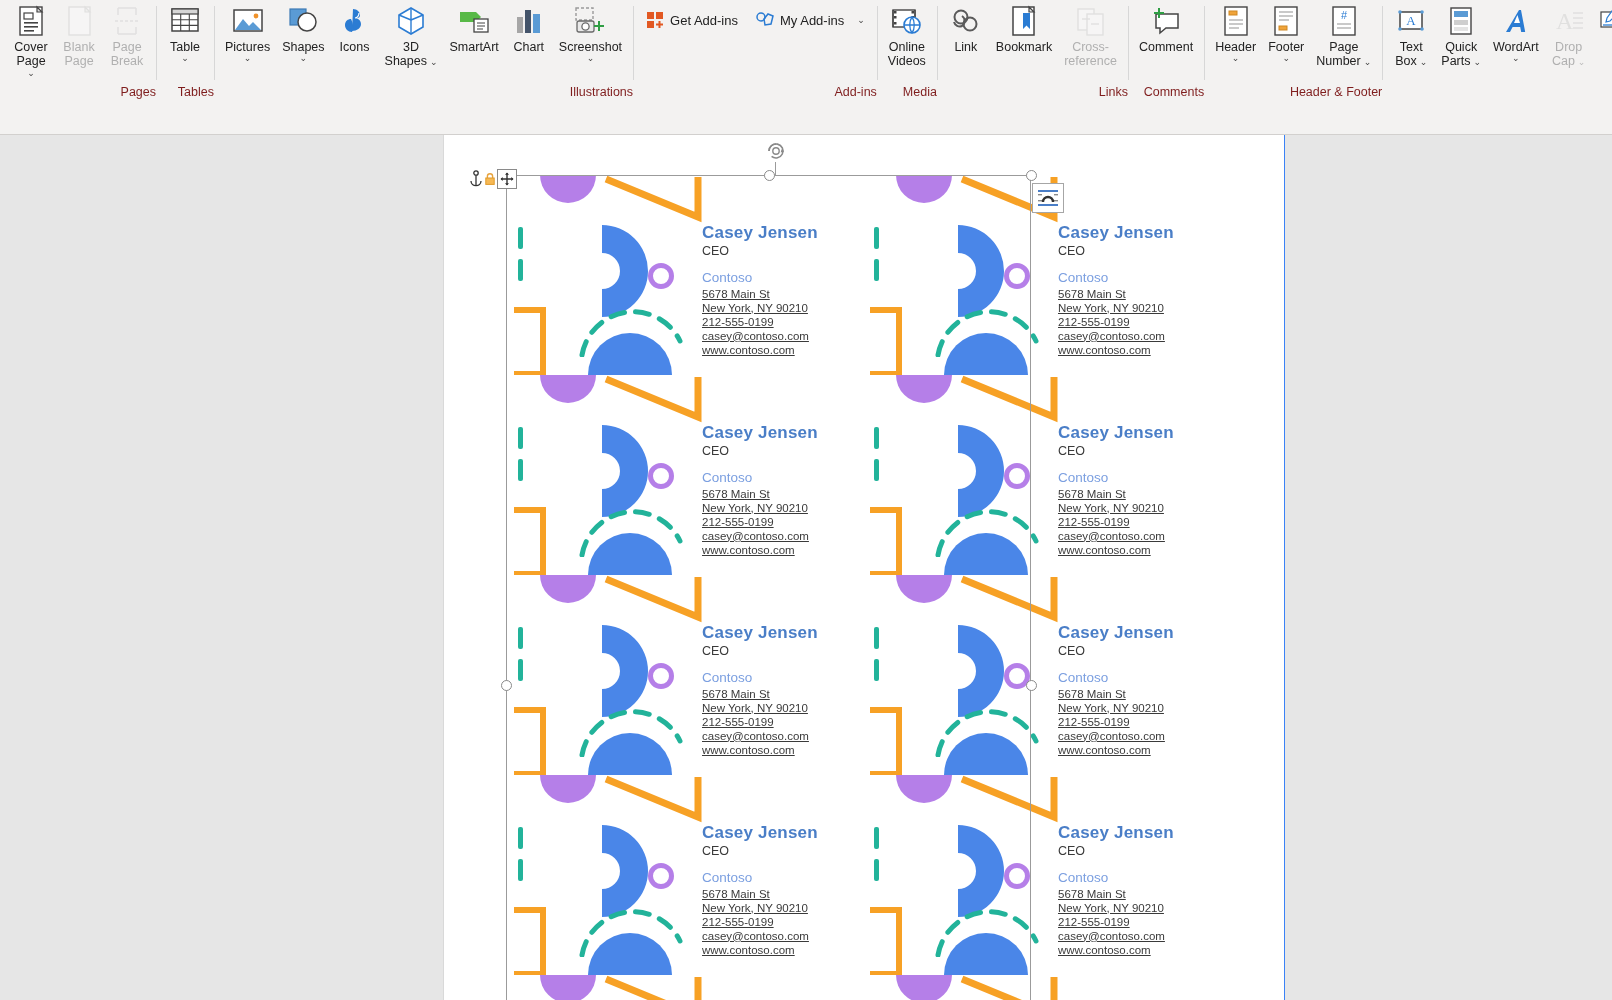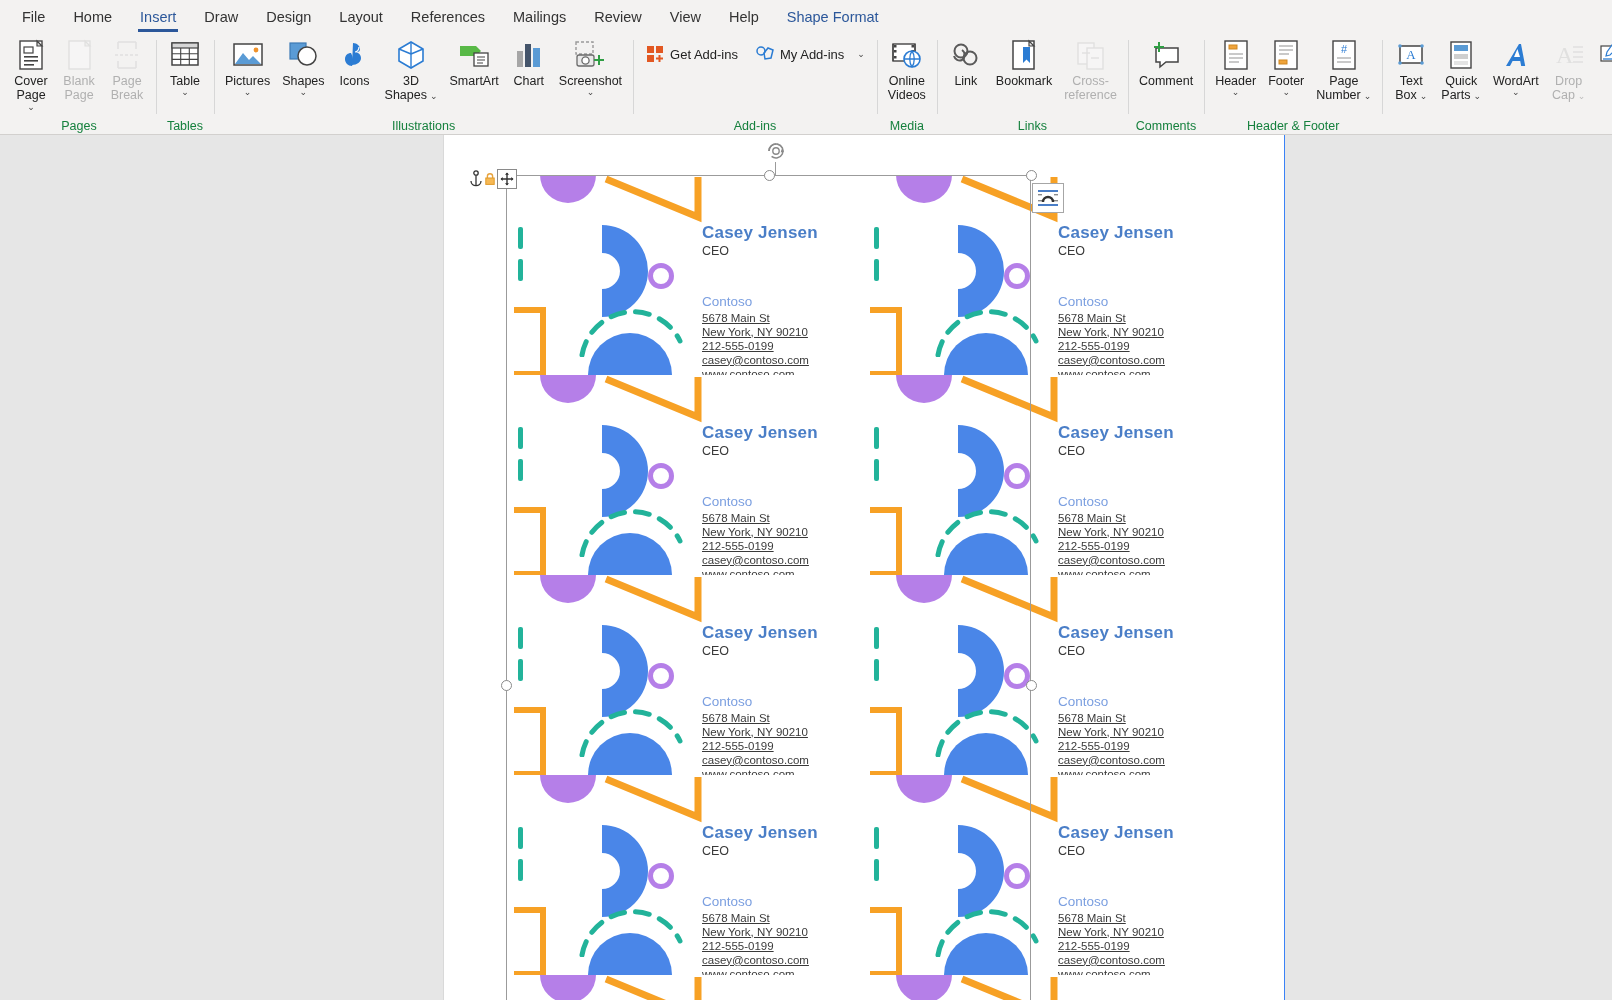--- a/index.html
+++ b/index.html
@@ -41,21 +41,21 @@
     position: relative; display: flex; flex-direction: column;
     align-items: center; justify-content: flex-start;
     padding: 0 5px 0 5px;
   }
   .group + .group::before {
     content: ""; position: absolute; left: 0; top: 6px; bottom: 20px;
     width: 1px; background: #d7d7d7;
   }
   .glabel {
     position: absolute; bottom: 1px; left: 0; right: 0;
-    text-align: center; font-size: 12.5px; color: #15803d;
+    text-align: right; font-size: 12.5px; color: #7f1d1d;
   }
 
   .btn {
     display: flex; flex-direction: column; align-items: center;
     justify-content: flex-start;
     min-width: 48px; padding: 3px 5px 0 5px;
     font-size: 12.5px; color: #222; line-height: 1.15;
     text-align: center; cursor: default; border: 1px solid transparent;
     border-radius: 2px;
   }
@@ -117,21 +117,21 @@
     background: #4a86e8; border-radius: 84px 84px 0 0;
   }
   .txtblock {
     position: absolute; left: 196px; top: 48px; width: 160px;
   }
   .nm {
     font-size: 17px; font-weight: bold; letter-spacing: .2px;
     color: #4a7ec7; line-height: 1.15; white-space: nowrap;
   }
   .role { font-size: 12.5px; color: #3a3a3a; margin-top: 1px; }
-  .co { font-size: 13.5px; color: #7b9fe0; margin-top: 36px; }
+  .co { font-size: 13.5px; color: #7b9fe0; margin-top: 12px; }
   .addr { font-size: 11.5px; color: #3a3a3a; line-height: 1.22; margin-top: 2px; text-decoration: underline; }
 
   
   .selbox {
     position: absolute; left: 62px; top: 40px; width: 525px; height: 825px;
     border: 1px solid #9b9b9b; border-bottom: none; pointer-events: none;
   }
   .handle {
     position: absolute; width: 11px; height: 11px; border-radius: 50%;
     background: #ffffff; border: 1.5px solid #8a8a8a;
@@ -163,34 +163,20 @@
     cursor: default;
   }
 </style>
 </head>
 <body>
 
 <div class="app">
 
   <div class="ribbon">
 
-    <div class="tabbar" id="tabbar">
-        <div class="tab">File</div>
-        <div class="tab">Home</div>
-        <div class="tab active">Insert</div>
-        <div class="tab">Draw</div>
-        <div class="tab">Design</div>
-        <div class="tab">Layout</div>
-        <div class="tab">References</div>
-        <div class="tab">Mailings</div>
-        <div class="tab">Review</div>
-        <div class="tab">View</div>
-        <div class="tab">Help</div>
-        <div class="tab contextual">Shape Format</div>
-      </div>
 
     <div class="groups" id="groups">
         <div class="group">
           <div class="row">
             <div class="btn">
               <div class="ico">
                 <svg width="32" height="32" viewBox="0 0 32 32">
                   <rect x="5" y="2" width="22" height="28" fill="#fff" stroke="#444" stroke-width="1.4"></rect>
                   <path d="M22 2l5 5h-5z" fill="#ddd" stroke="#444" stroke-width="1.2"></path>
                   <rect x="9" y="8" width="9" height="6" fill="#fff" stroke="#444" stroke-width="1.2"></rect>

